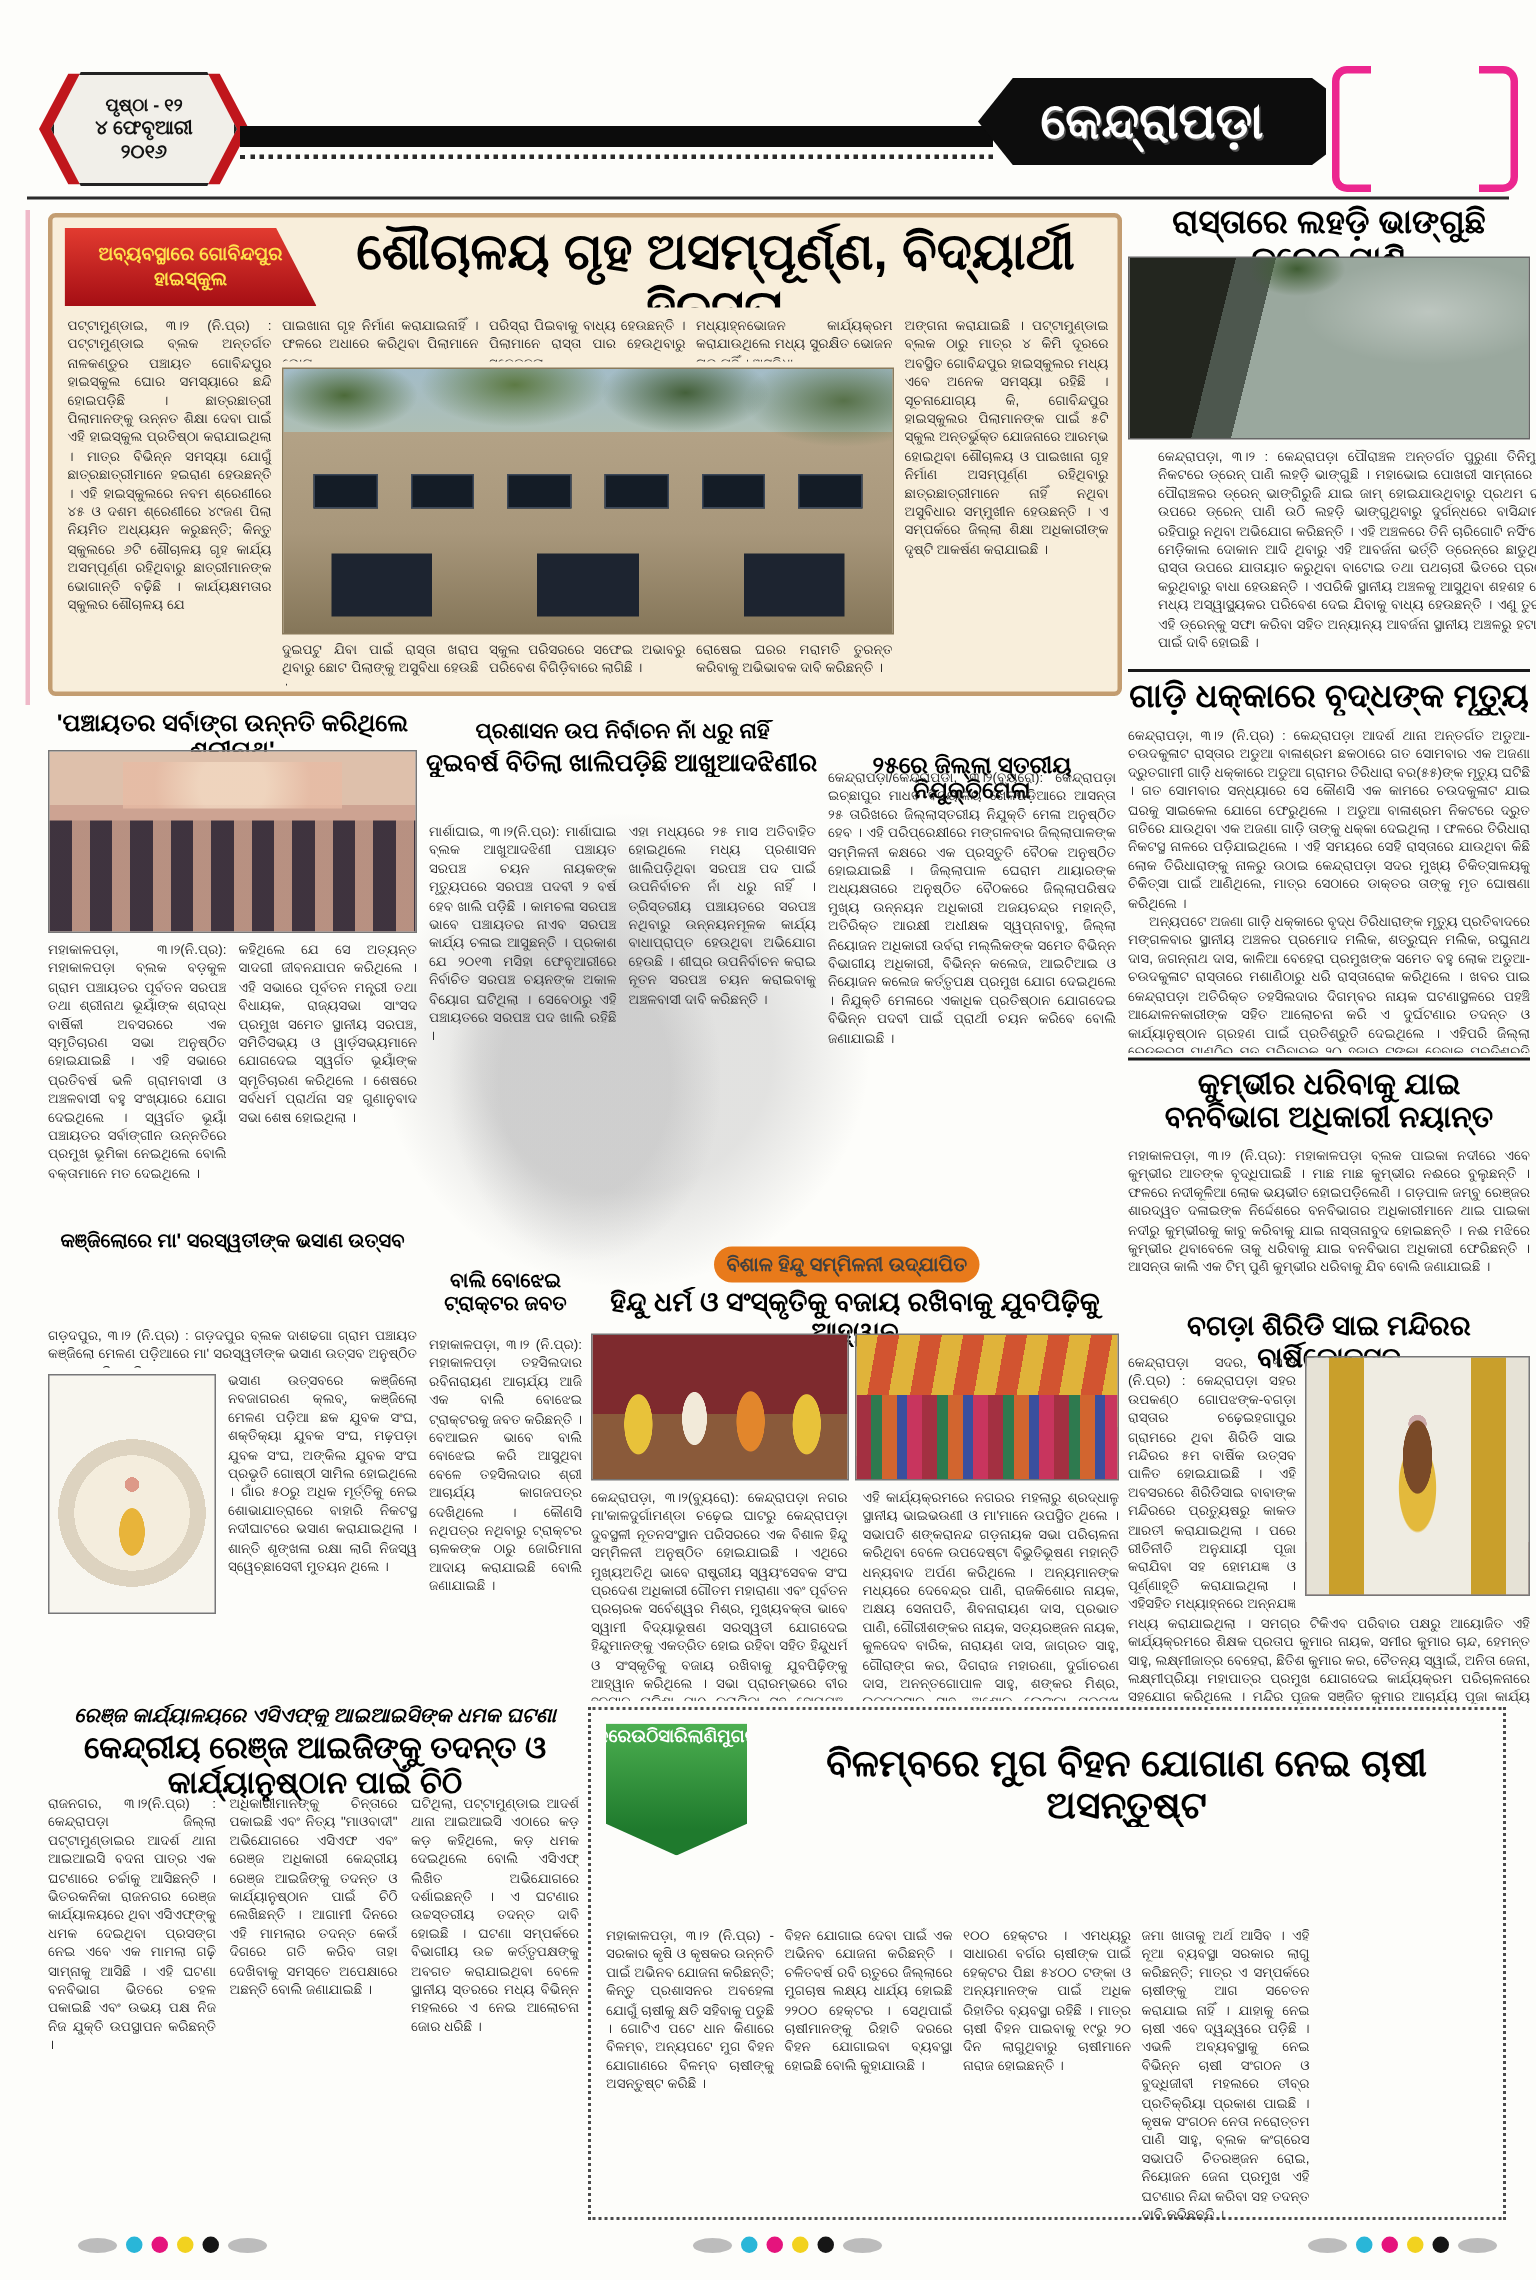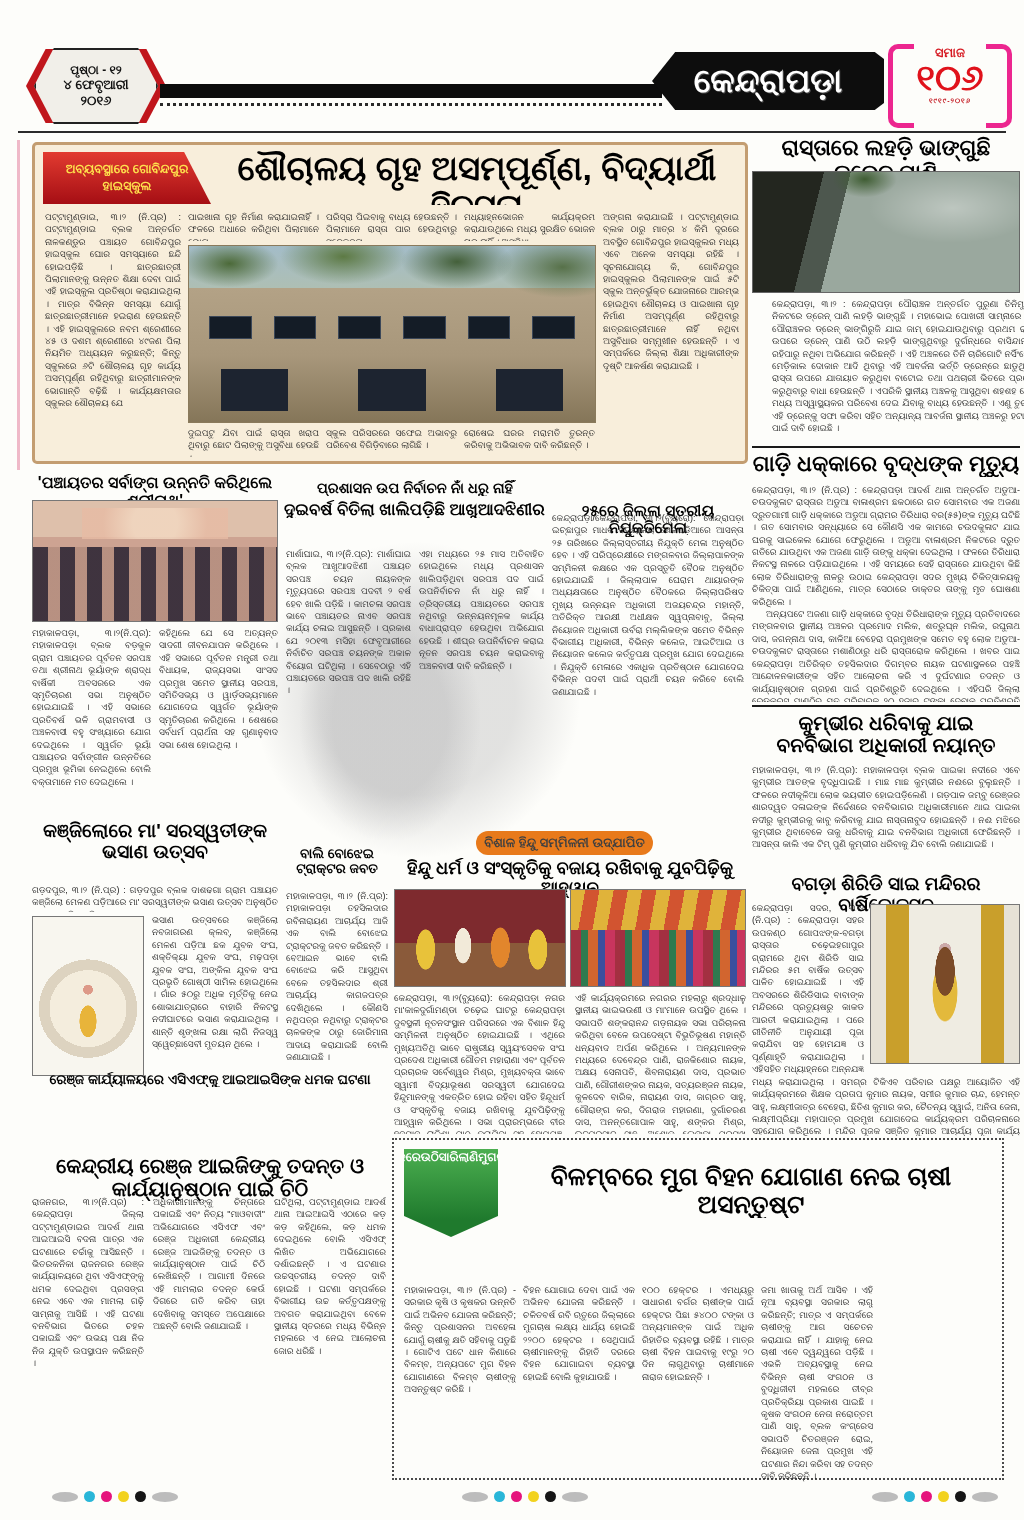--- a/index.html
+++ b/index.html
@@ -131,21 +131,21 @@
   .job-body { left:552px; top:512px; width:192px; height:320px; }
 
   .watermark1 { left:252px; top:540px; width:330px; height:320px; pointer-events:none;
     background:radial-gradient(ellipse at 50% 50%, rgba(70,70,78,.15) 0 42%, rgba(70,70,78,0) 70%); }
   .watermark2 { left:300px; top:600px; width:180px; height:240px; pointer-events:none;
     background:radial-gradient(ellipse at 50% 50%, rgba(70,70,78,.12) 0 45%, rgba(70,70,78,0) 72%); }
 
   .tract-h { left:286px; top:846px; width:102px; font-size:13.5px; }
   .tract-body { left:286px; top:890px; width:102px; height:242px; }
 
-  .sara-h { left:32px; top:820px; width:246px; font-size:19px; }
+  .sara-h { left:32px; top:820px; width:246px; font-size:13px; }
   .sara-intro { left:32px; top:884px; width:246px; height:28px; }
   .sara-wrap { left:32px; top:914px; width:246px; height:216px; }
   .sara-photo { float:left; width:112px; height:160px; margin:2px 8px 4px 0; border:1px solid #777;
     background-image:
       radial-gradient(14px 26px at 50% 66%, #e8b43a 0 60%, rgba(232,180,58,0) 62%),
       radial-gradient(8px 8px at 50% 46%, #d98 0 60%, rgba(221,153,136,0) 62%),
       radial-gradient(circle at 50% 58%, #f4eddd 0 36%, #ddd3c0 36% 46%, #f8f6ef 46% 100%),
       linear-gradient(180deg,#eef 0 100%);
   }
 
@@ -162,21 +162,21 @@
       radial-gradient(14px 30px at 40% 58%, #f2ead9 0 58%, rgba(242,234,217,0) 60%),
       linear-gradient(180deg,#7e2a2e 0 55%, #8a5a3a 55% 100%); }
   .hindu-photo-b { width:176px; height:100%; border:1px solid #777; position:relative; overflow:hidden;
     background:repeating-linear-gradient(100deg, #e0b33a 0 14px, #d25430 14px 28px); }
   .hindu-photo-b .crowd { position:absolute; left:0; bottom:0; width:100%; height:58%;
     background:repeating-linear-gradient(90deg, #a33041 0 10px, #2e7a4f 10px 17px, #d2652f 17px 27px, #3a4f9e 27px 34px, #c8355e 34px 44px); }
   .hindu-cols { left:394px; top:992px; width:352px; height:142px; display:flex; gap:10px; }
   .hindu-cols .jtext { width:171px; }
 
   
-  .range-kick { left:32px; top:1072px; width:356px; font-size:13.5px; }
+  .range-kick { left:32px; top:1136px; width:356px; font-size:13.5px;font-style:italic; }
   .range-h { left:32px; top:1155px; width:356px; font-size:20.5px; }
   .range-cols { left:32px; top:1196px; width:356px; height:300px; display:flex; gap:9px; }
   .range-cols .jtext { width:112px; }
 
   
   .seed-box { left:392px; top:1138px; width:612px; height:342px; border:2px dotted #4a4a4a; background:#fdfdfa; }
   .seed-badge { position:absolute; left:10px; top:9px; width:94px; height:88px;
     background:linear-gradient(180deg,#4caf50 0,#1f7a2d 80%);
     clip-path:polygon(0 0,100% 0,100% 76%,50% 100%,0 76%);
     color:#fff; font-weight:bold; font-size:12px; text-align:center;
@@ -209,25 +209,20 @@
     <span class="l3">୨୦୧୬</span>
   </div>
   <div class="abs head-bar"></div>
   <div class="abs head-dots"></div>
   <div class="abs kendra-banner">
     <span>କେନ୍ଦ୍ରାପଡ଼ା</span>
   </div>
   <div class="abs logo-box">
     <div class="logo-bracket lb"></div>
     <div class="logo-bracket rb"></div>
-    <div class="logo-mid">
-      <div class="logo-brand">ସମାଜ</div>
-      <div class="logo-number">୧୦୬</div>
-      <div class="logo-years">୧୯୧୯-୨୦୧୬</div>
-    </div>
   </div>
   <div class="abs top-rule"></div>
   <div class="abs left-edge"></div>
 
   <div class="abs lead-box">
     <div class="lead-badge">
       <span>ଅବ୍ୟବସ୍ଥାରେ ଗୋବିନ୍ଦପୁର</span>
       <span>ହାଇସ୍କୁଲ</span>
     </div>
     <div class="lead-headline hline">ଶୌଚାଳୟ ଗୃହ ଅସମ୍ପୂର୍ଣ୍ଣ, ବିଦ୍ୟାର୍ଥୀ ହିନସ୍ତା</div>

